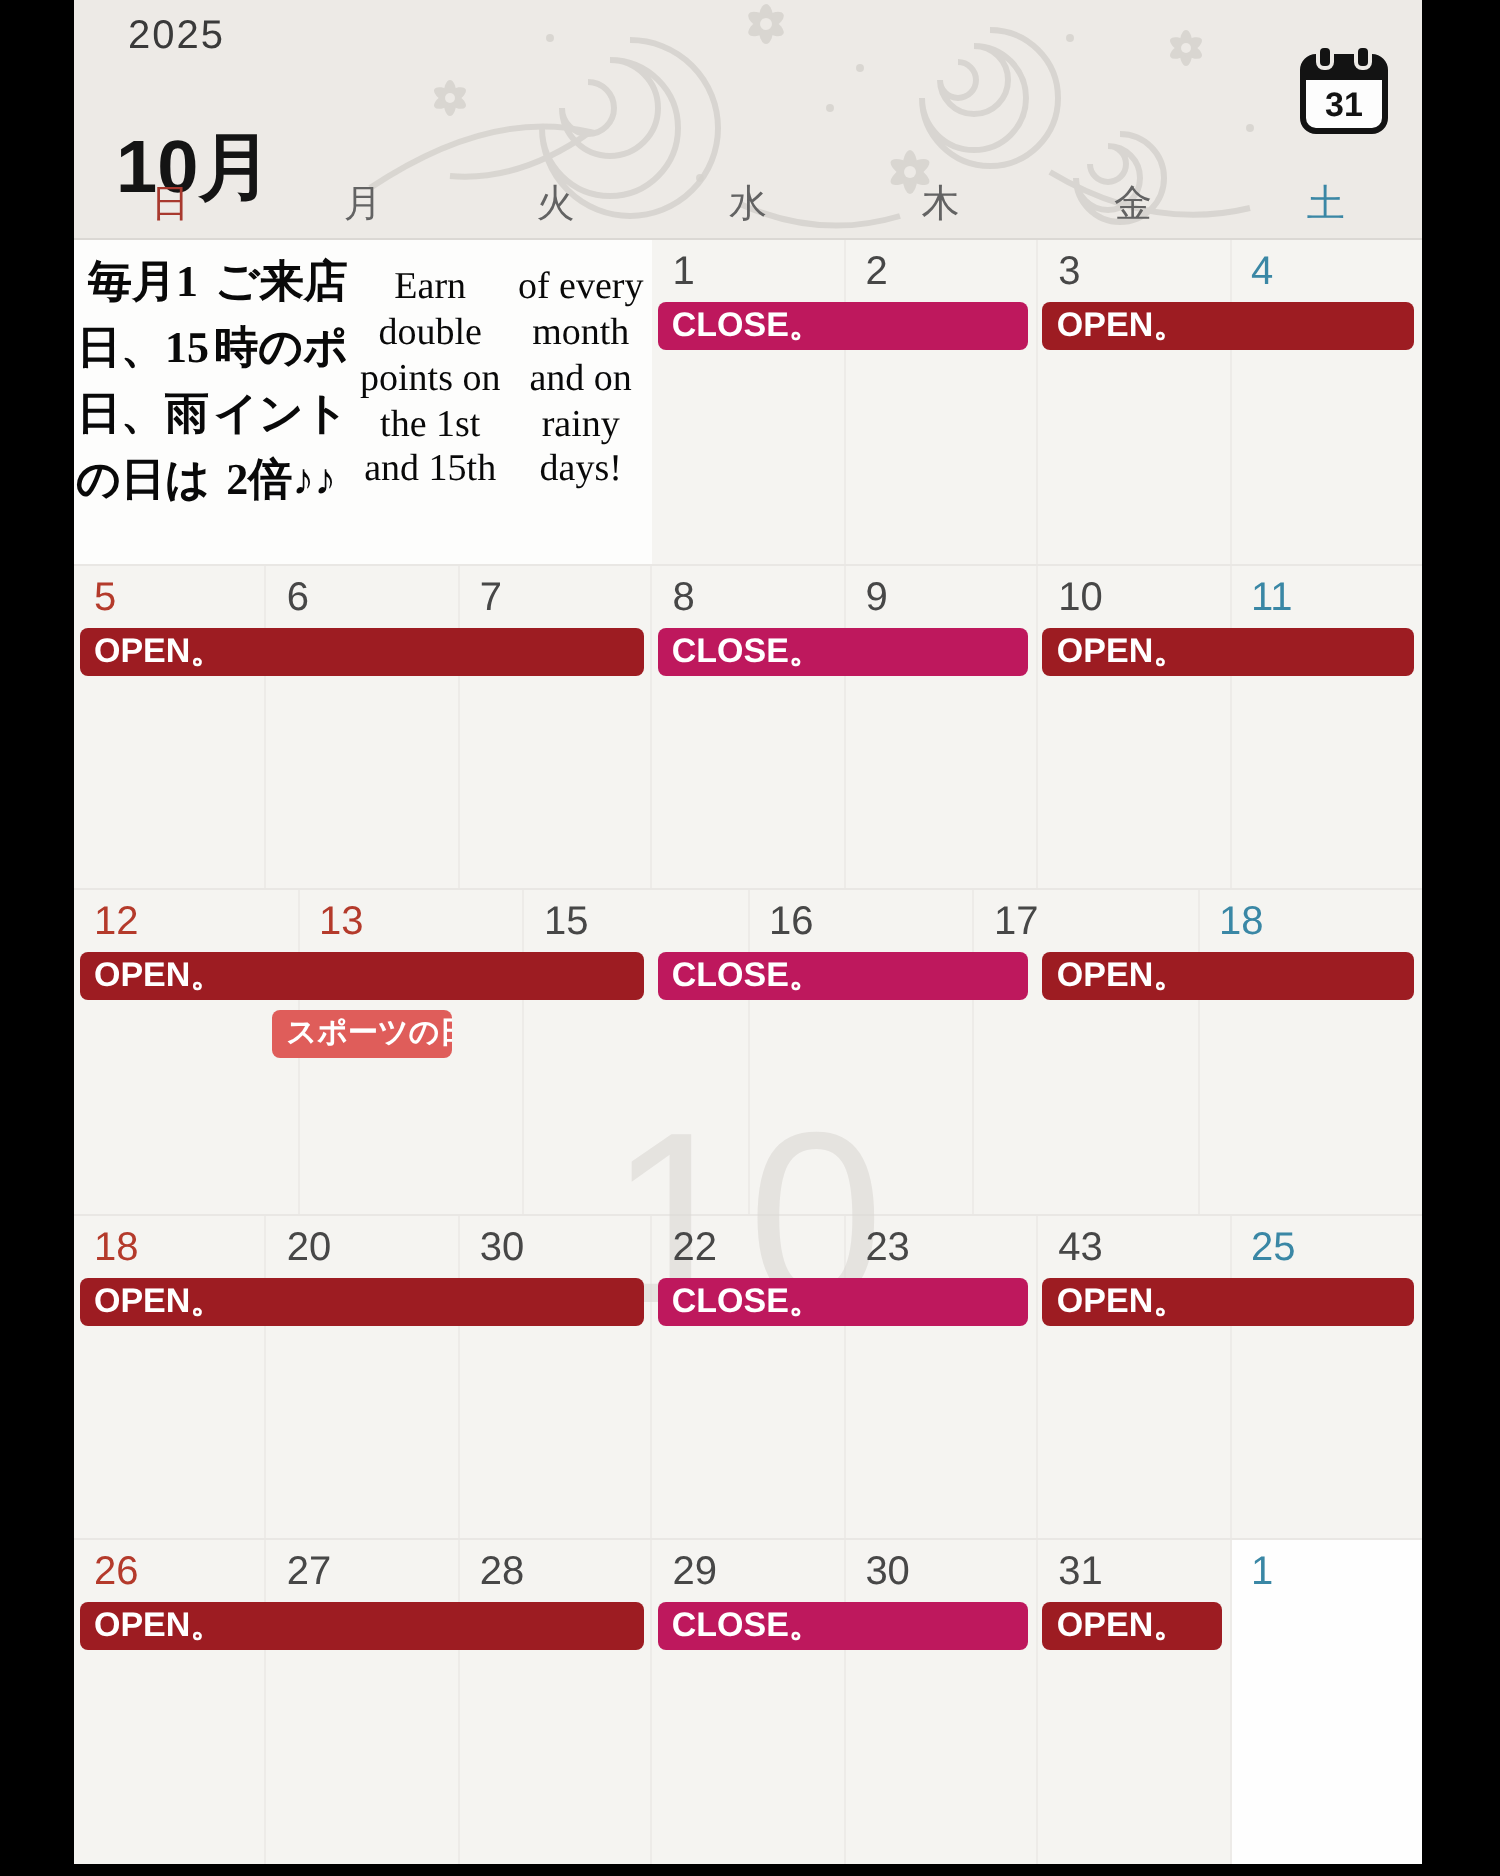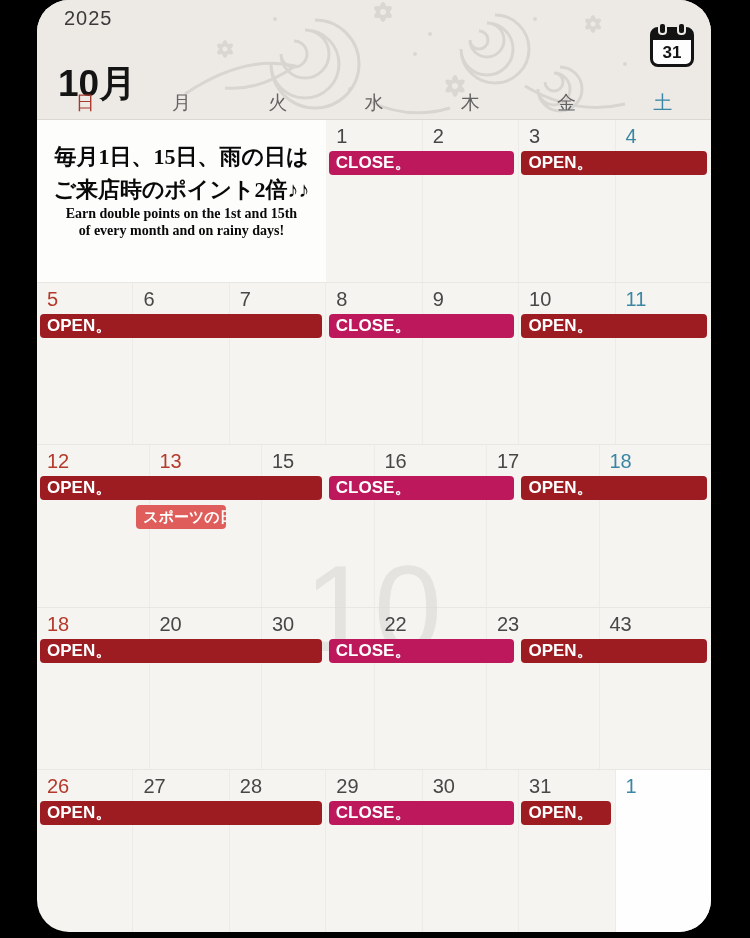--- a/index.html
+++ b/index.html
@@ -2,21 +2,21 @@
 <html><head>
 <meta charset="utf-8">
 <style>
   html,body{margin:0;padding:0;}
   body{
     width:750px;height:938px;background:#000;position:relative;overflow:hidden;
     font-family:"Liberation Sans","DejaVu Sans",sans-serif;
   }
   .app{
     position:absolute;left:37px;top:0;width:674px;height:932px;
-    background:#f5f4f1;overflow:hidden;border-radius:32px;
+    background:#f5f4f1;overflow:hidden;
   }
   
   .top-area{
     position:relative;height:120px;background:#edeae6;
     border-bottom:1px solid #dbd8d4;box-sizing:border-box;overflow:hidden;
   }
   .ornament{position:absolute;left:128px;top:-6px;pointer-events:none;}
   .year{position:absolute;left:27px;top:7px;font-size:20px;color:#3a3a3a;letter-spacing:1px;}
   .month{position:absolute;left:21px;top:30px;font-size:37px;font-weight:bold;color:#141414;margin-top:29px;}
   .cal-icon{
@@ -59,27 +59,27 @@
     color:#fff;font-weight:bold;font-size:17px;line-height:24px;
     padding-left:7px;box-sizing:border-box;overflow:hidden;white-space:nowrap;
     cursor:pointer;
   }
   .event.open{background:#9d1c22;}
   .event.close{background:#be185d;}
   .event.sports{background:#df5d5a;font-size:15px;}
   
   .notice{
     position:absolute;left:0;top:0;width:calc(3 / 7 * 100%);height:20%;
-    background:#fdfdfc;z-index:3;display:flex;flex-direction:column;
+    background:#fdfdfc;z-index:3;display:flex;
     justify-content:center;align-items:center;text-align:center;
     padding-bottom:22px;box-sizing:border-box;
     font-family:"Liberation Serif","DejaVu Serif",serif;color:#090909;
   }
   .njp{font-size:22px;font-weight:bold;line-height:1.5;}
-  .nen{font-size:14px;font-weight:bold;line-height:1.2;}
+  .nen{font-size:19px;font-weight:normal;line-height:1.2;}
 </style>
 </head>
 <body>
 
 <div class="app">
 
   <div class="top-area">
     <svg class="ornament" width="480" height="130" viewBox="0 0 480 130" fill="none">
       <g stroke="#d2cfca" stroke-width="3" fill="none" opacity="0.75">
         <path d="M150,70 m0,-44 a44,44 0 1,1 -44,44 a34,34 0 1,0 34,-34 a24,24 0 1,1 -24,24 a13,13 0 1,0 13,-13"></path>
@@ -246,20 +246,23 @@
           </div>
           <div class="cell">
             <div class="daynum default">22</div>
           </div>
           <div class="cell">
             <div class="daynum default">23</div>
           </div>
           <div class="cell">
             <div class="daynum default">43</div>
           </div>
+          <div class="cell">
+            <div class="daynum sat">25</div>
+          </div>
         </div>
         <div class="event open" style="left: calc(0% + 3px); width: calc(42.8571% - 7px); top: 31px;">OPEN。</div>
         <div class="event close" style="left: calc(42.8571% + 3px); width: calc(28.5714% - 7px); top: 31px;">CLOSE。</div>
         <div class="event open" style="left: calc(71.4286% + 3px); width: calc(28.5714% - 7px); top: 31px;">OPEN。</div>
       </div>
       <div class="week w4">
         <div class="cells">
           <div class="cell">
             <div class="daynum sun">26</div>
           </div>

